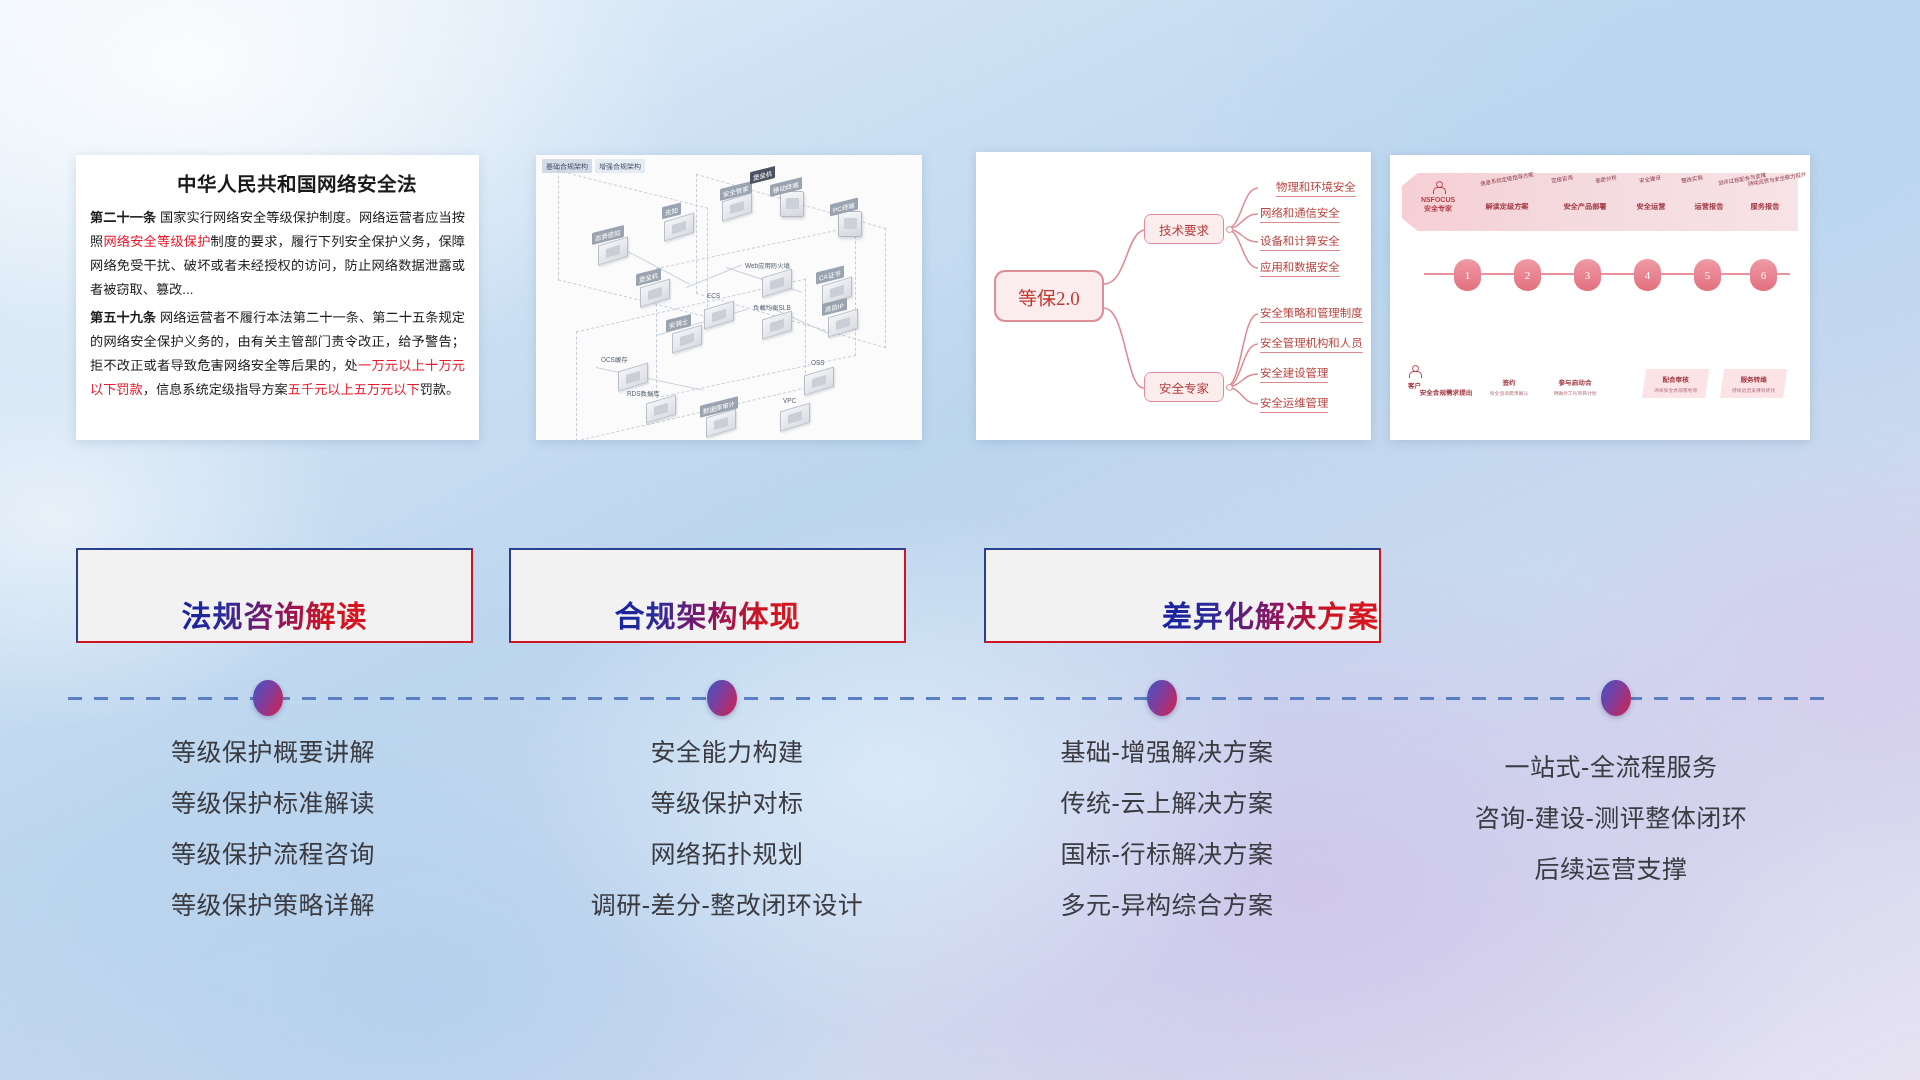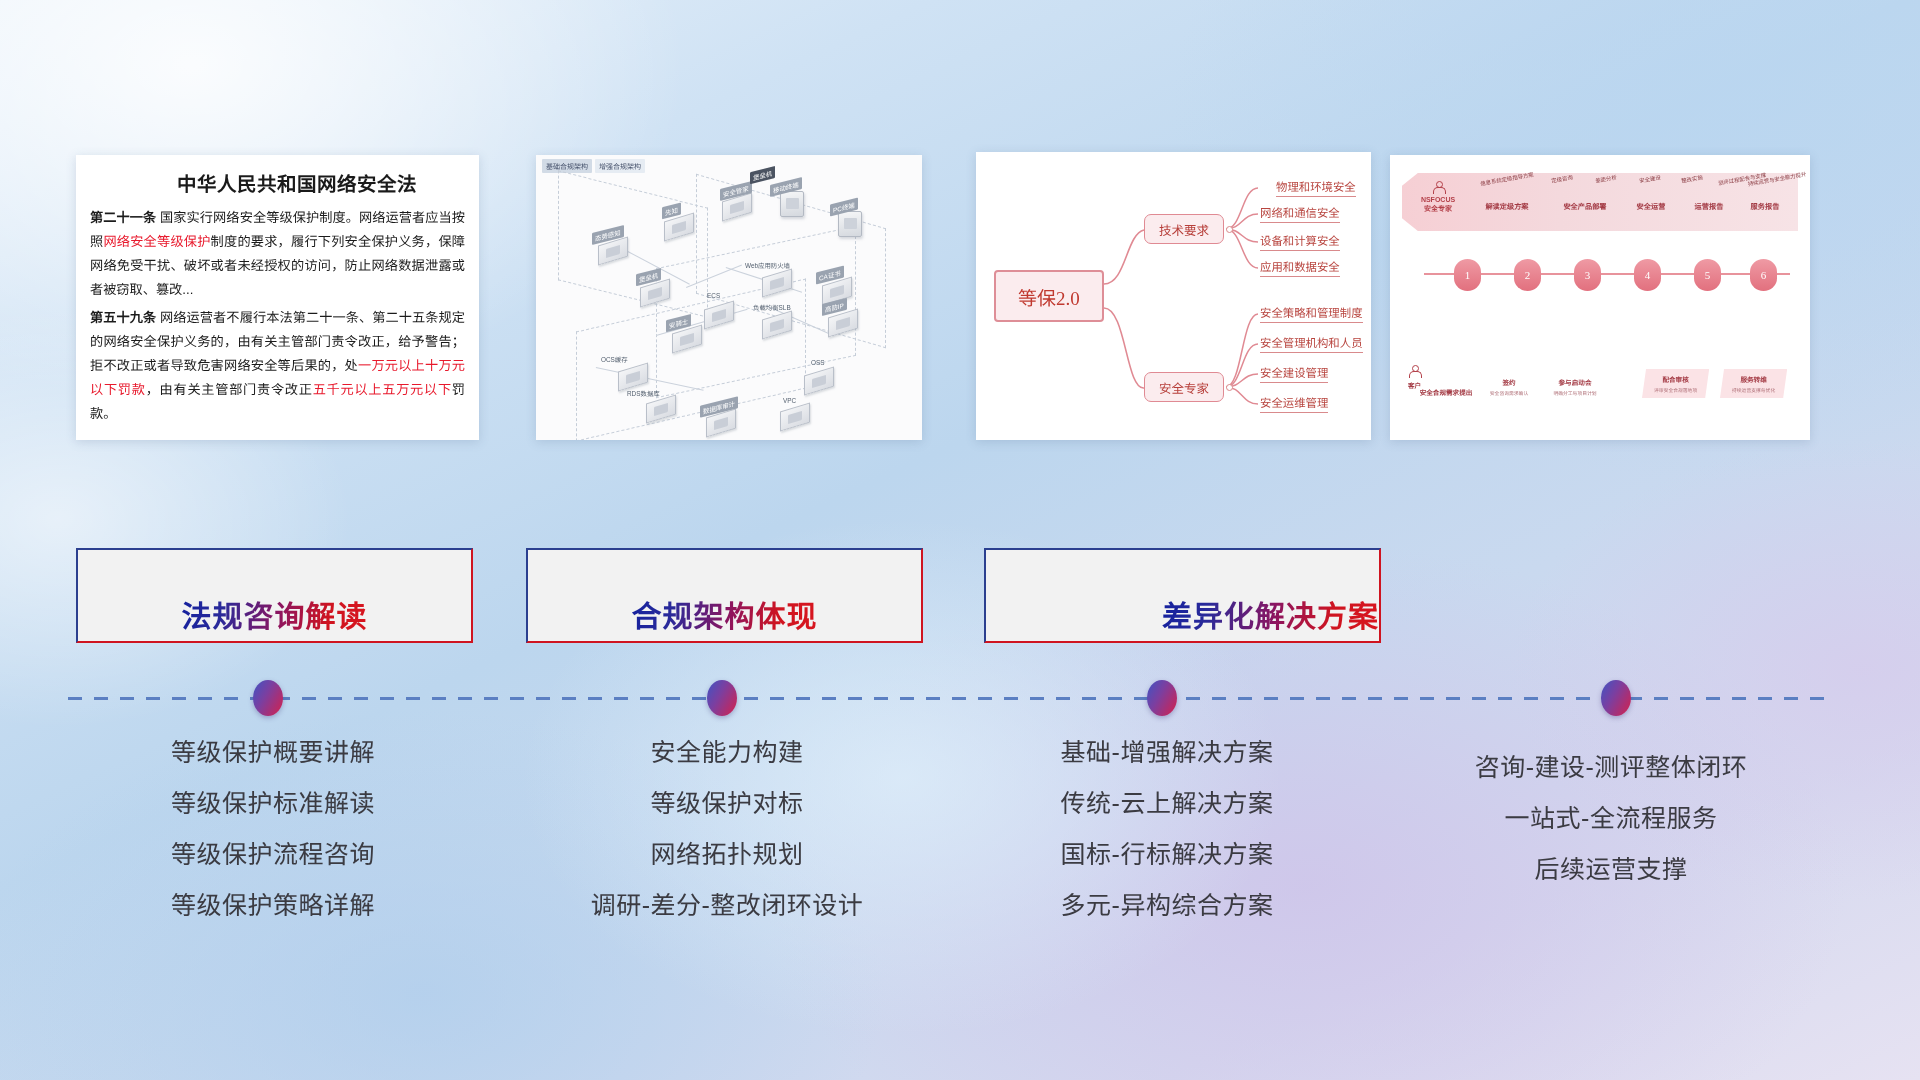--- a/index.html
+++ b/index.html
@@ -94,21 +94,21 @@
     border-radius:1px; transform:skewY(-14deg);
   }
   .tag.dark { background:#4b5361; }
   .tag.plain { background:transparent; color:#54606f; transform:none; }
   .lnk { position:absolute; background:#cbd2dc; height:1px; transform-origin:0 0; }
 
   
   .mm { position:absolute; inset:0; background:#ffffff; }
   .mm-core {
     position:absolute; left:18px; top:118px; width:110px; height:52px;
-    border:2.5px solid #de8e97; border-radius:4px;
+    border:2.5px solid #de8e97; border-radius:11px;
     background:#fbecee; display:flex; align-items:center; justify-content:center;
     color:#c0392f; font-size:19px; font-family:"Liberation Serif","DejaVu Serif",serif;
   }
   .mm-branch {
     position:absolute; width:80px; height:30px;
     border:1.6px solid #e08a93; border-radius:7px; background:#fbecee;
     display:flex; align-items:center; justify-content:center;
     color:#b73f3a; font-size:12.5px;
     font-family:"Liberation Serif","DejaVu Serif",serif;
   }
@@ -185,21 +185,21 @@
   .plate {
     position:absolute; top:548px; height:95px;
     background:#f2f2f2;
     border-top:2px solid #2b3f8f;
     border-left:2px solid #2b3f8f;
     border-right:2px solid #cf1420;
     border-bottom:2px solid #cf1420;
     display:flex; align-items:center; justify-content:center;
   }
   .plate-1 { left:76px;   width:397px; }
-  .plate-2 { left:526px;  width:397px; }
+  .plate-2 { left:509px;  width:397px; }
   .plate-3 { left:984px;  width:397px;justify-content:flex-end; }
   .plate-4 { left:1414px; width:397px; }
   .plate-text {
     font-size:30px; font-weight:bold; letter-spacing:1px;
     background:linear-gradient(100deg,#14219e 0%, #2a2a9a 22%, #8c1560 52%, #cf1420 78%, #d8161f 100%);
     -webkit-background-clip:text; background-clip:text;
     -webkit-text-fill-color:transparent; color:transparent;margin-top:36px;
   }
 
   
@@ -247,21 +247,21 @@
 
   <div class="card card-1">
     <div class="law-title">中华人民共和国网络安全法</div>
     <div class="law-body">
       <div class="law-p">
         <b>第二十一条</b>
         <span>国家实行网络安全等级保护制度。网络运营者应当按照</span><span class="hl">网络安全等级保护</span><span>制度的要求，履行下列安全保护义务，保障网络免受干扰、破坏或者未经授权的访问，防止网络数据泄露或者被窃取、篡改...</span>
       </div>
       <div class="law-p">
         <b>第五十九条</b>
-        <span>网络运营者不履行本法第二十一条、第二十五条规定的网络安全保护义务的，由有关主管部门责令改正，给予警告；拒不改正或者导致危害网络安全等后果的，处</span><span class="hl">一万元以上十万元以下罚款</span><span>，由有关主管部门责令改正</span><span class="hl">五千元以上五万元以下</span><span>罚款。</span>
+        <span>网络运营者不履行本法第二十一条、第二十五条规定的网络安全保护义务的，由有关主管部门责令改正，给予警告；拒不改正或者导致危害网络安全等后果的，处</span><span class="hl">一万元以上十万元以下罚款</span><span>，信息系统定级指导方案</span><span class="hl">五千元以上五万元以下</span><span>罚款。</span>
       </div>
     </div>
   </div>
 
   <div class="card card-2">
     <div class="arch">
 
       <div class="arch-tabs">
         <div class="arch-tab active">基础合规架构</div>
         <div class="arch-tab">增强合规架构</div>
@@ -496,18 +496,18 @@
     <div class="bullet">网络拓扑规划</div>
     <div class="bullet">调研-差分-整改闭环设计</div>
   </div>
   <div class="col col-3">
     <div class="bullet">基础-增强解决方案</div>
     <div class="bullet">传统-云上解决方案</div>
     <div class="bullet">国标-行标解决方案</div>
     <div class="bullet">多元-异构综合方案</div>
   </div>
   <div class="col col-4" style="top:755px;">
+    <div class="bullet">一站式-全流程服务</div>
     <div class="bullet">咨询-建设-测评整体闭环</div>
-    <div class="bullet">一站式-全流程服务</div>
     <div class="bullet">后续运营支撑</div>
   </div>
 
 </div>
 
 </body></html>

